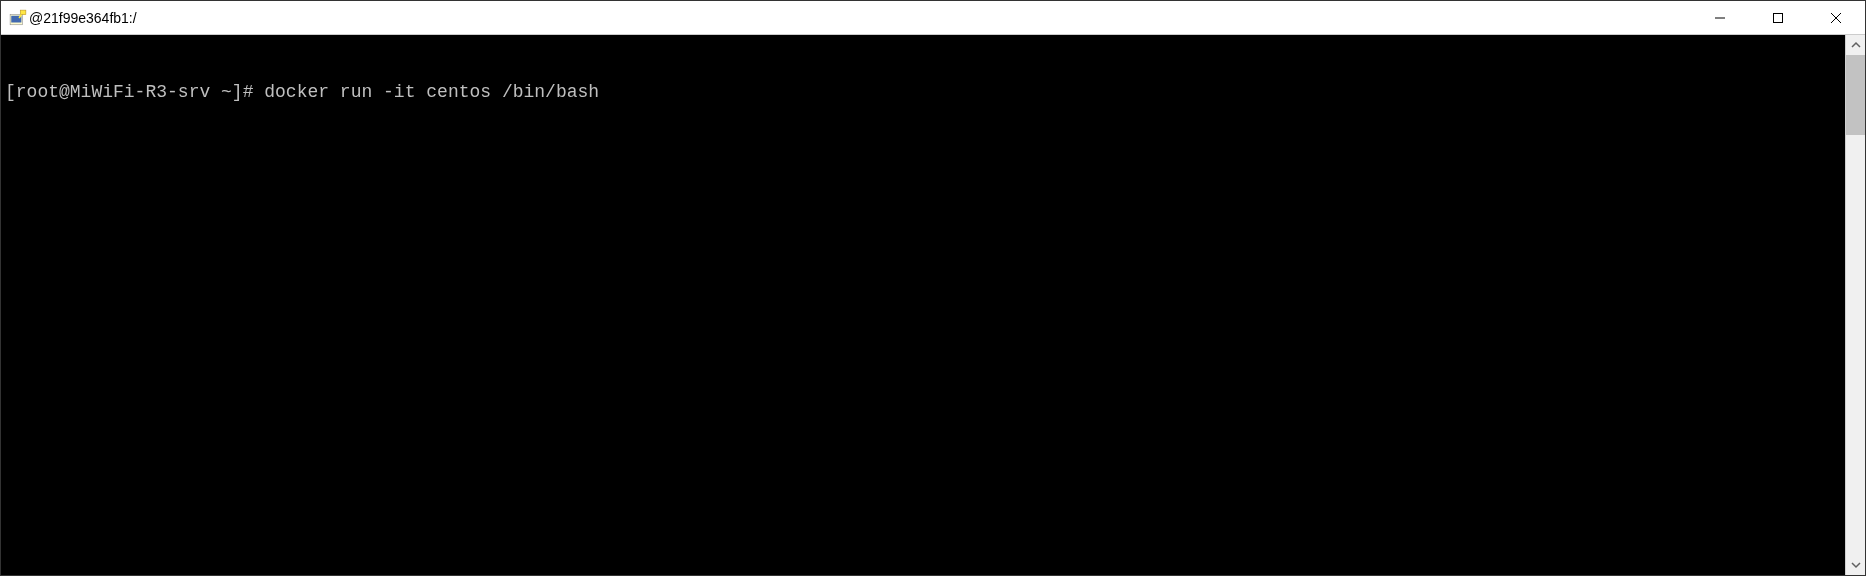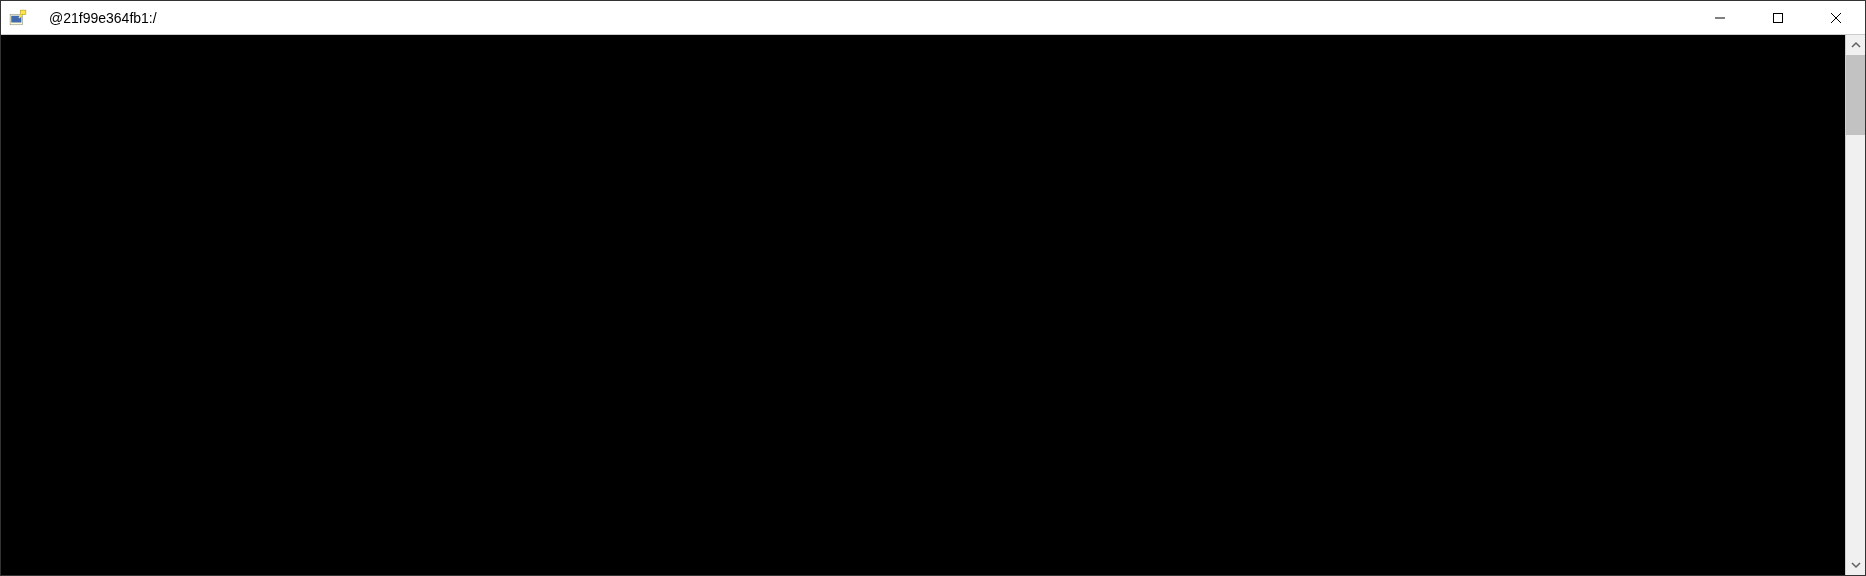--- a/index.html
+++ b/index.html
@@ -20,21 +20,21 @@
       background: #ffffff;
       display: flex;
       align-items: center;
       border-bottom: 1px solid #ccc;
       position: relative;
     }
     .titlebar-left {
       display: flex;
       align-items: center;
       padding-left: 8px;
-      gap: 22px;
+      gap: 2px;
     }
     .app-icon {
       width: 18px;
       height: 18px;
       display: flex;
       align-items: center;
       justify-content: center;
     }
     .title-text {
       font-size: 14px;
@@ -161,20 +161,21 @@
       <svg viewBox="0 0 12 12">
         <line x1="1" y1="1" x2="11" y2="11" stroke="#000" stroke-width="1"></line>
         <line x1="11" y1="1" x2="1" y2="11" stroke="#000" stroke-width="1"></line>
       </svg>
     </button>
   </div>
 </div>
 
 <div class="terminal-area">
   <div class="terminal">
+    <span class="terminal-line"><span class="prompt">[root@MiWiFi-R3-srv ~]# </span><span class="command">docker run -it centos /bin/bash</span></span>
   </div>
   <div class="scrollbar">
     <div class="scroll-arrow up">
       <svg viewBox="0 0 10 10">
         <path d="M1 7 L5 3 L9 7" fill="none" stroke="#606060" stroke-width="1.5"></path>
       </svg>
     </div>
     <div class="scroll-track">
       <div class="scroll-thumb"></div>
     </div>

